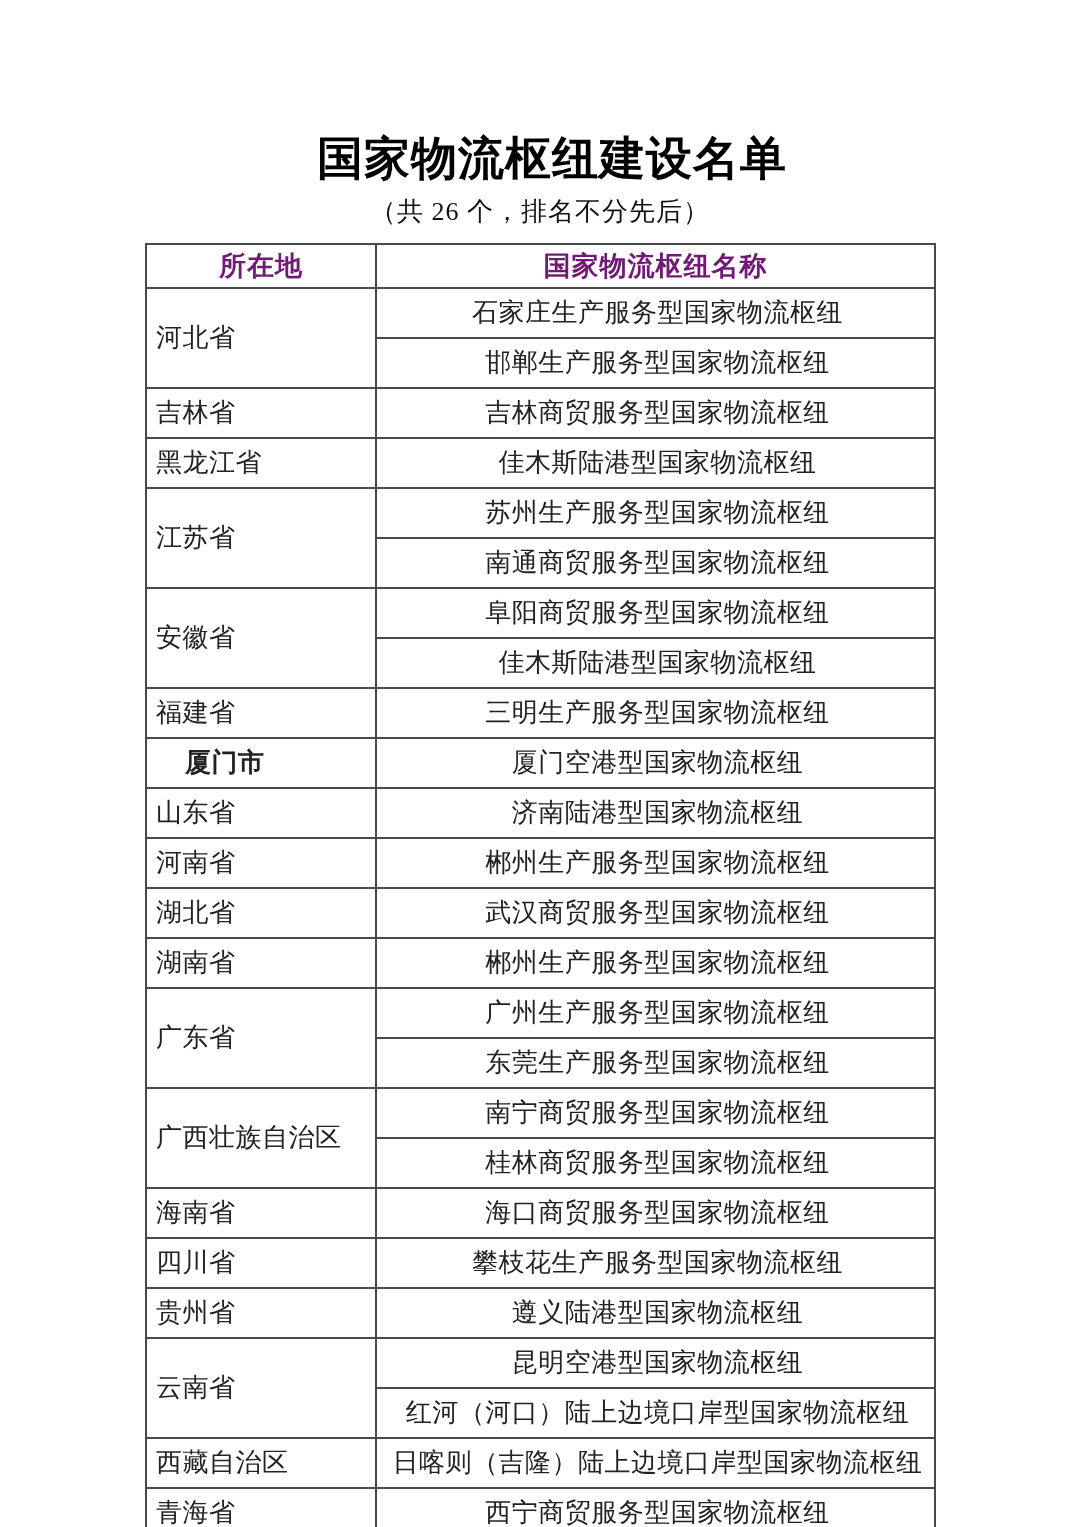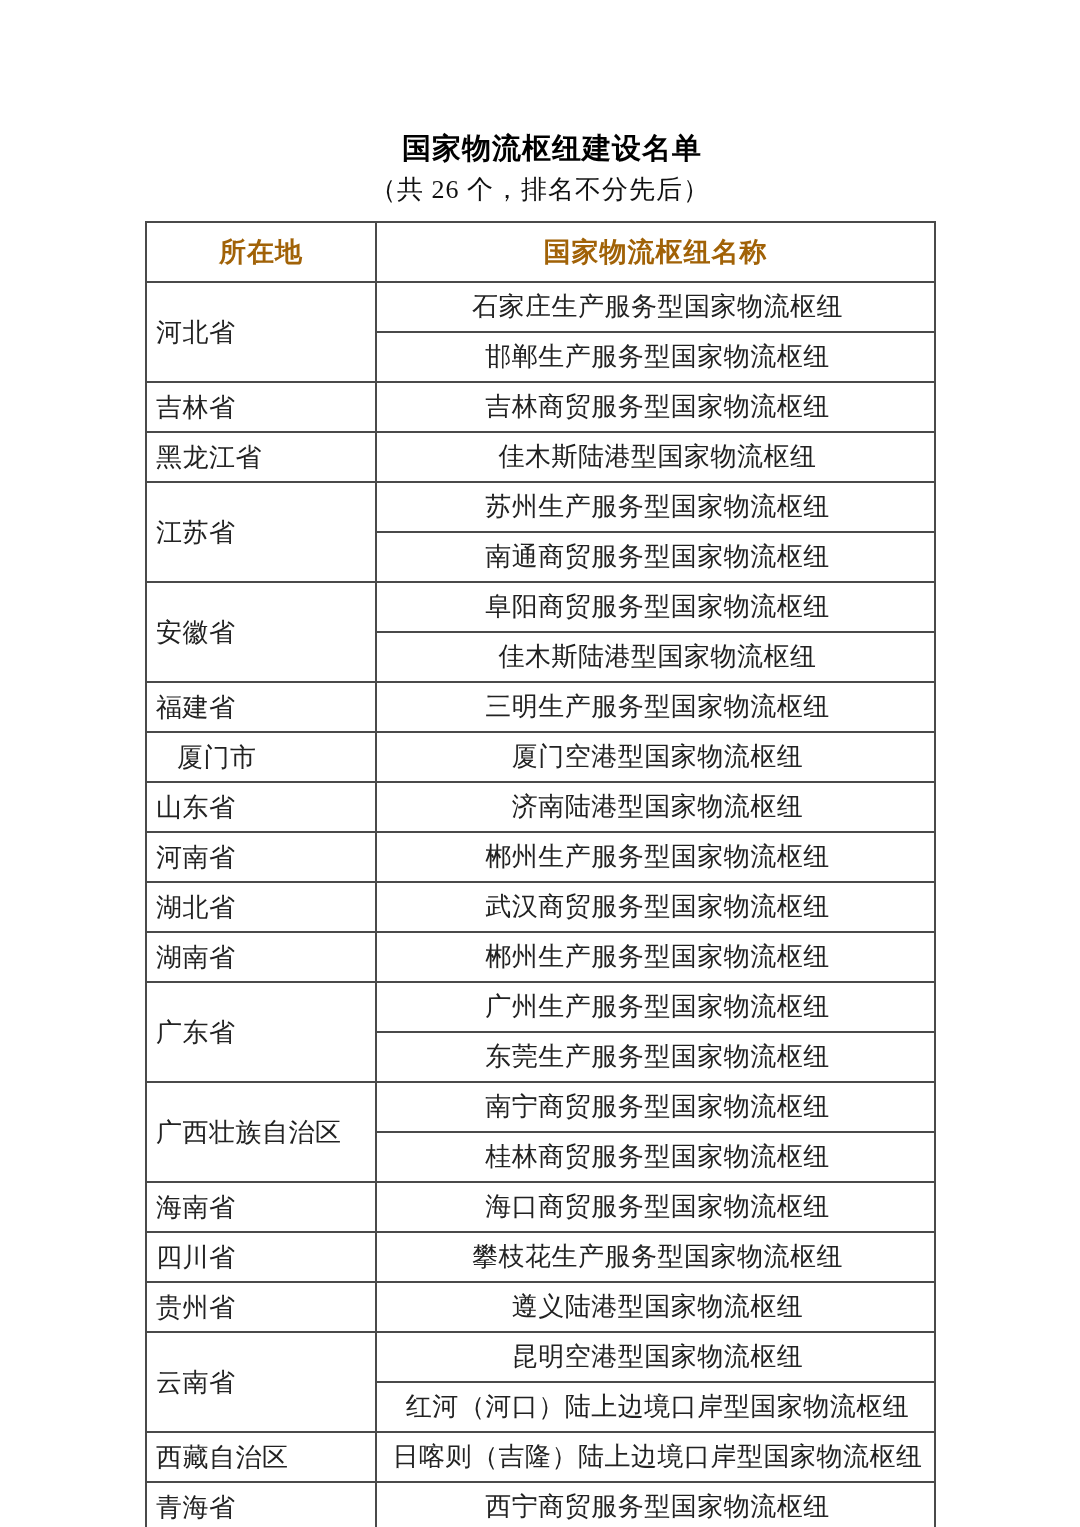--- a/index.html
+++ b/index.html
@@ -13,21 +13,21 @@
     position: relative;
     font-family: "Liberation Serif", "DejaVu Serif", serif;
     color: #1c1c1c;
     overflow: hidden;
   }
   .doc {
     padding-top: 130px;
   }
   .doc-title {
     text-align: center;
-    font-size: 29px;
+    font-size: 46px;
     font-weight: 700;
     color: #000000;
     letter-spacing: 1px;
     line-height: 1.25;
     font-family: "Liberation Serif", "DejaVu Serif", serif;
     padding-left: 24px;
   }
   .doc-subtitle {
     text-align: center;
     font-size: 26px;
@@ -47,39 +47,40 @@
   .hub-table col.c-hub { width: 559px; }
   .hub-table th, .hub-table td {
     border: 2px solid #4a4a4a;
     background: #ffffff;
     overflow: hidden;
   }
   .hub-table th {
     font-family: "Liberation Sans", "DejaVu Sans", sans-serif;
     font-weight: 700;
     font-size: 27px;
-    color: #a16207;
+    color: #701a75;
     height: 42px;
     text-align: center;
     letter-spacing: 1px;
-    padding: 8px;
+    padding: 0;
   }
   .hub-table tr.hub-row { height: 39px; }
   .hub-table td {
     font-size: 26px;
     letter-spacing: 0.5px;
     color: #222222;
     vertical-align: middle;
   }
   .hub-table td.location-cell {
     text-align: left;
     padding: 0 4px 0 9px;
   }
   .hub-table td.location-cell.indent {
-    padding-left: 30px;
+    padding-left: 38px;
+    font-weight: bold;
   }
   .hub-table td.hub-cell {
     text-align: center;
     padding: 4px 8px 4px 12px;
     line-height: 40px;
   }
 </style>
 </head>
 <body>
 

